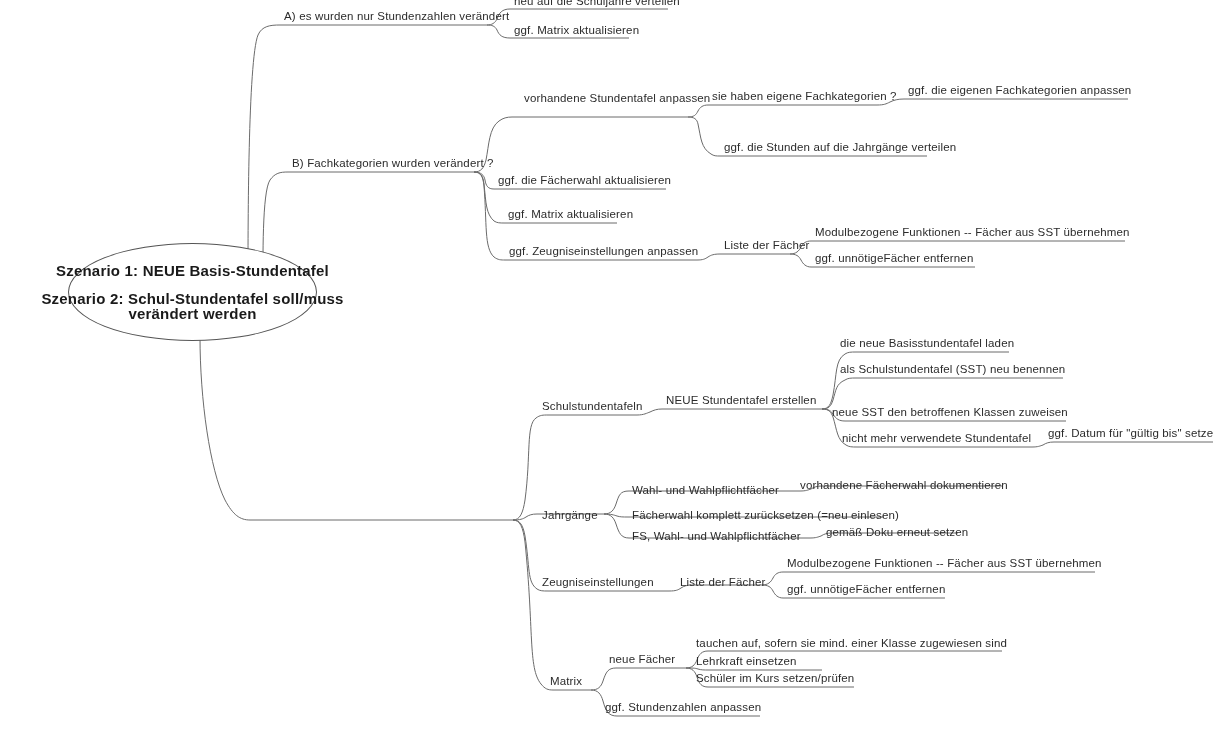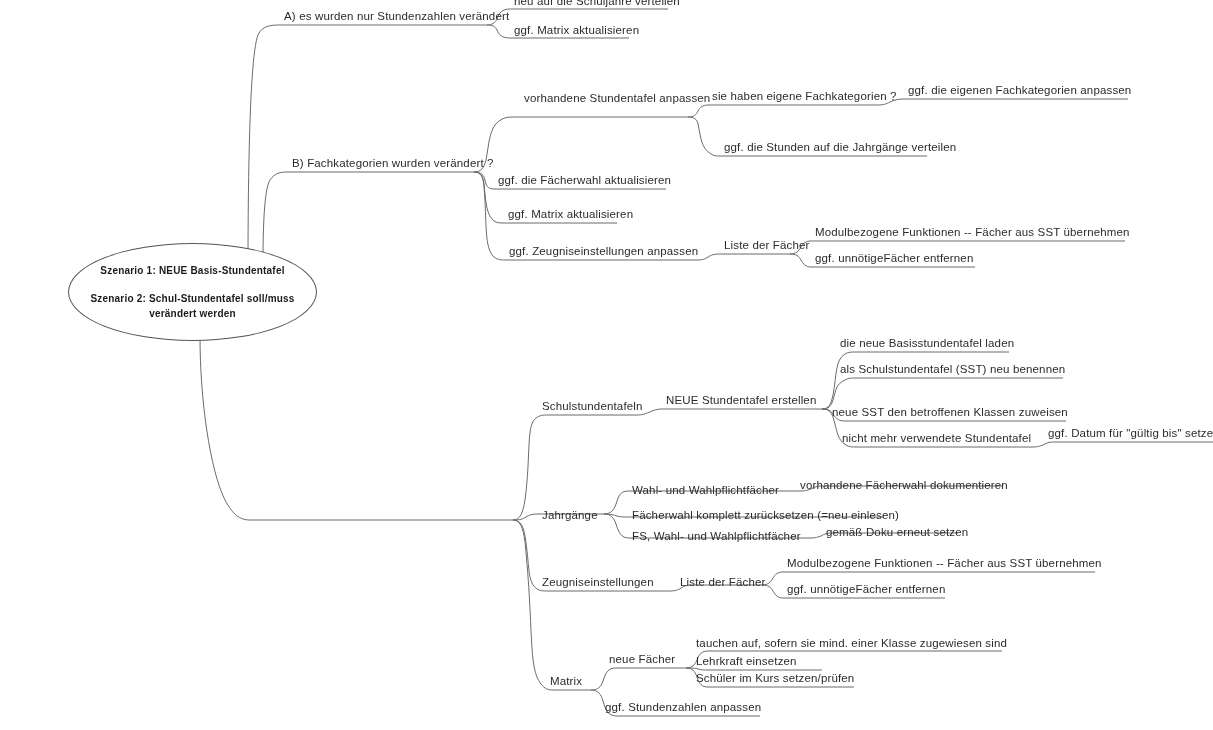--- a/index.html
+++ b/index.html
@@ -40,21 +40,21 @@
     border: 1px solid #555555;
     border-radius: 50%;
     background: #ffffff;
     display: flex;
     flex-direction: column;
     align-items: center;
     justify-content: center;
     text-align: center;
   }
   .root-line {
-    font-size: 10px;
+    font-size: 15px;
     font-weight: bold;
     letter-spacing: 0.2px;
     color: #1a1a1a;
     white-space: nowrap;
     line-height: 15px;
   }
   .root-line.l1 { margin-bottom: 13px; }
   .root-line.l3 { line-height: 15px; text-align: right; }
 </style>
 </head>

